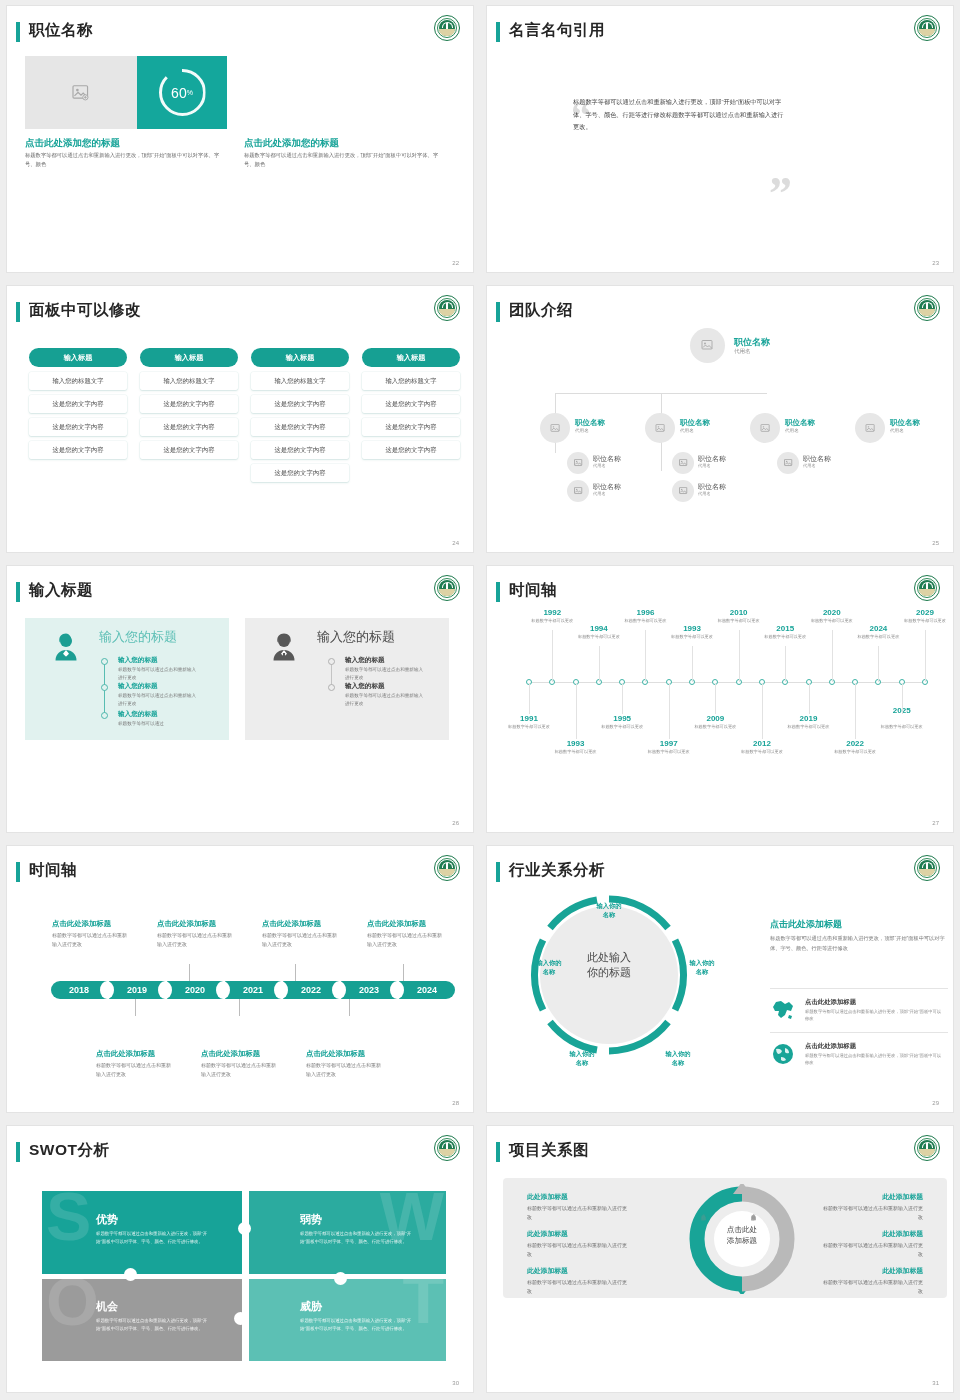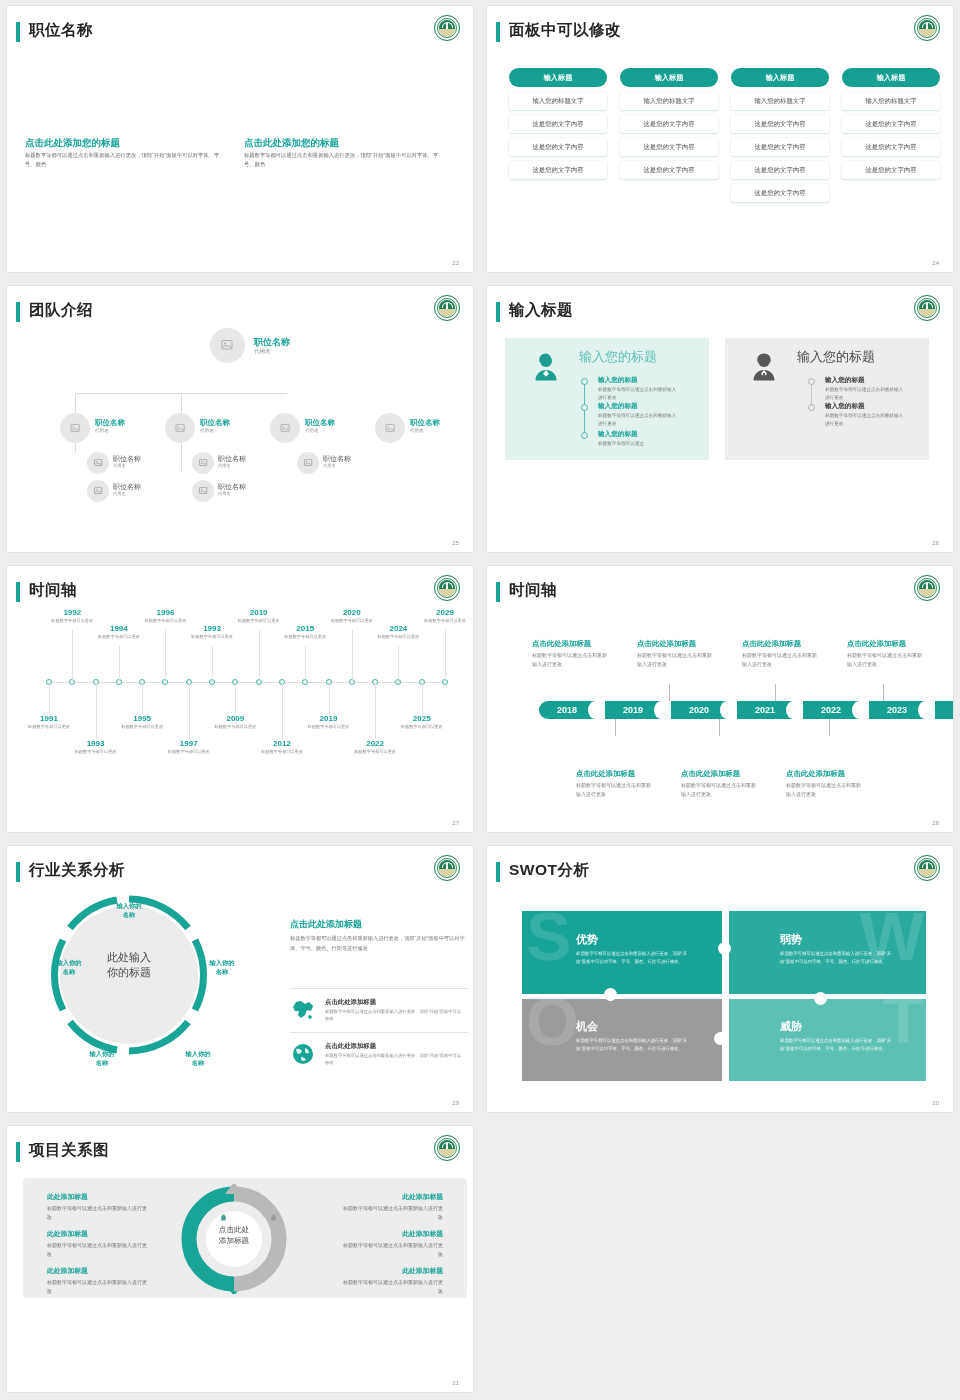--- a/index.html
+++ b/index.html
@@ -129,21 +129,21 @@
             border:1px solid #3fb3a6; background:#fff; }
   .s27 .vs{ position:absolute; width:1px; background:#e2e2e2; }
   .s27 .yr{ position:absolute; color:#17a398; font-weight:bold; font-size:8px; text-align:center; width:46px; }
   .s27 .ds{ position:absolute; color:#8c8c8c; font-size:4.2px; line-height:1.6; text-align:center; width:46px; }
 
   
   .s28 .bar{ position:absolute; left:44px; top:135px; display:flex; }
   .s28 .yb{
     position:relative; height:18px; background:#16a093; color:#fff;
     font-size:9px; font-weight:bold; display:flex; align-items:center; justify-content:center;
-    width:56px; margin-right:2px;margin-left:8px;
+    width:56px; margin-right:2px;
   }
   .s28 .yb:first-child{ border-top-left-radius:9px; border-bottom-left-radius:9px; }
   .s28 .yb:last-child{ border-top-right-radius:9px; border-bottom-right-radius:9px; margin-right:0; }
   .s28 .yb:after{
     content:""; position:absolute; right:-7px; top:0; width:14px; height:18px;
     border-radius:50%; background:#fff; z-index:1;
   }
   .s28 .yb:last-child:after{ display:none; }
   .s28 .yb span{ position:relative; z-index:2; }
   .s28 .th{ position:absolute; color:#17a398; font-weight:bold; font-size:7.4px; }
@@ -176,21 +176,21 @@
   .s30 .q h5{ position:absolute; left:54px; top:21px; color:#fff; font-size:11px; font-weight:bold; }
   .s30 .q p{ position:absolute; left:54px; top:39px; width:120px; color:rgba(255,255,255,.9);
              font-size:4.4px; line-height:1.85; }
   .s30 .knob{ position:absolute; background:#fff; border-radius:50%; }
 
   
   .s31 .panel{ position:absolute; left:16px; top:52px; width:444px; height:120px;
                background:#ededed; border-radius:4px; }
   .s31 .ch{ position:absolute; color:#17a398; font-weight:bold; font-size:6.8px; }
   .s31 .cp{ position:absolute; color:#6f6f6f; font-size:5px; line-height:1.85; width:104px; }
-  .s31 .cycle{ position:absolute; left:172px; top:58px; width:110px; height:110px; }
+  .s31 .cycle{ position:absolute; left:200px; top:58px; width:110px; height:110px; }
   .s31 .white-core{
     position:absolute; left:27px; top:27px; width:56px; height:56px;
     border-radius:50%; background:#fff;
   }
   .s31 .ctxt{
     position:absolute; left:27px; top:41px; width:56px; text-align:center;
     font-size:7.6px; color:#464646; line-height:1.4;
   }
   .s31 .curve{ position:absolute; inset:0; }
 </style>
@@ -204,31 +204,70 @@
   <div class="tbar"></div>
   <div class="ttl">职位名称</div>
   <div class="logo">
     <div class="ring"></div>
           <div class="inner"></div>
     <div class="arc"></div>
           <div class="stem"></div>
           <div class="hill"></div>
   </div>
 
+  <div class="card a">
+    <div class="ph">
+      <svg width="18" height="16" viewBox="0 0 24 22">
+              <rect x="1" y="1" width="20" height="17" rx="1.5" fill="none" stroke="#a8a8a8" stroke-width="1.6"></rect>
+              <circle cx="7" cy="7" r="1.8" fill="#a8a8a8"></circle>
+              <path d="M3 15l5-5 4 4 3-3 6 6" fill="none" stroke="#a8a8a8" stroke-width="1.6"></path>
+              <circle cx="18" cy="17" r="3.6" fill="#e6e6e6" stroke="#a8a8a8" stroke-width="1.3"></circle>
+              <path d="M18 15.2v3.6M16.2 17h3.6" stroke="#a8a8a8" stroke-width="1.2"></path>
+            </svg>
+    </div>
+    <div class="dn">
+      <div class="ring-pct">
+        <div class="rr"></div>
+        <div class="lbl">
+                <span>60</span>
+                <sup>%</sup>
+              </div>
+      </div>
+    </div>
+  </div>
 
 
   <h4 style="left:18px;top:131px">点击此处添加您的标题</h4>
   <p style="left:18px;top:145px">标题数字等都可以通过点击和重新输入进行更改，顶部“开始”面板中可以对字体、字号、颜色</p>
   <h4 style="left:237px;top:131px">点击此处添加您的标题</h4>
   <p style="left:237px;top:145px">标题数字等都可以通过点击和重新输入进行更改，顶部“开始”面板中可以对字体、字号、颜色</p>
 
   <div class="pg">22</div>
  </div>
 </div>
 
+<div class="cell">
+ <div class="slide s23">
+  <div class="tbar"></div>
+  <div class="ttl">名言名句引用</div>
+  <div class="logo">
+    <div class="ring"></div>
+          <div class="inner"></div>
+    <div class="arc"></div>
+          <div class="stem"></div>
+          <div class="hill"></div>
+  </div>
+
+  <div class="quote-mark" style="left:84px;top:96px">“</div>
+  <div class="quote-mark" style="left:282px;top:172px;font-size:46px">”</div>
+  <div class="qt">标题数字等都可以通过点击和重新输入进行更改，顶部“开始”面板中可以对字体、字号、颜色、行距等进行修改标题数字等都可以通过点击和重新输入进行更改。</div>
+
+  <div class="pg">23</div>
+ </div>
+</div>
 
 <div class="cell">
  <div class="slide s24">
   <div class="tbar"></div>
   <div class="ttl">面板中可以修改</div>
   <div class="logo">
     <div class="ring"></div>
           <div class="inner"></div>
     <div class="arc"></div>
           <div class="stem"></div>
@@ -526,21 +565,21 @@
           <div class="vs" style="left: 228.353px; top: 117px; height: 31px;"></div>
           <div class="yr" style="left: 251.941px; top: 173px;">2012</div>
           <div class="ds" style="left: 251.941px; top: 183px;">标题数字等都可以更改</div>
           <div class="vs" style="left: 274.941px; top: 117px; height: 56px;"></div>
           <div class="yr" style="left: 298.529px; top: 148px;">2019</div>
           <div class="ds" style="left: 298.529px; top: 158px;">标题数字等都可以更改</div>
           <div class="vs" style="left: 321.529px; top: 117px; height: 31px;"></div>
           <div class="yr" style="left: 345.118px; top: 173px;">2022</div>
           <div class="ds" style="left: 345.118px; top: 183px;">标题数字等都可以更改</div>
           <div class="vs" style="left: 368.118px; top: 117px; height: 56px;"></div>
-          <div class="yr" style="left: 391.706px; top: 148px;">2025</div>
+          <div class="yr" style="left: 391.706px; top: 140px;">2025</div>
           <div class="ds" style="left: 391.706px; top: 158px;">标题数字等都可以更改</div>
           <div class="vs" style="left: 414.706px; top: 117px; height: 31px;"></div>
         </div>
 
   <div class="pg">27</div>
  </div>
 </div>
 
 <div class="cell">
  <div class="slide s28">

